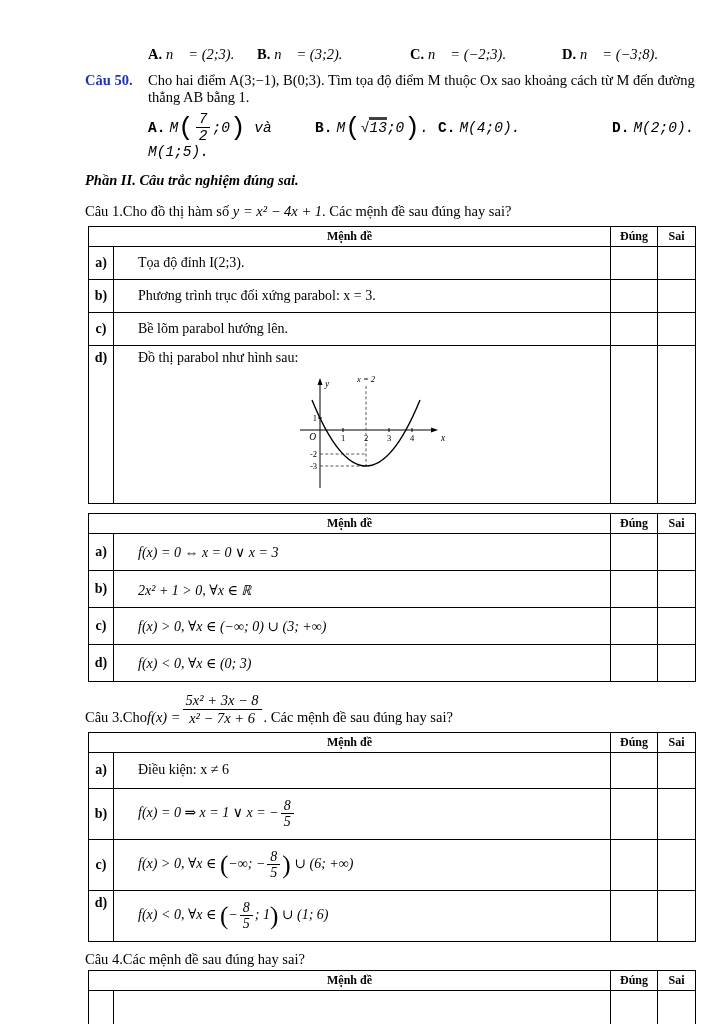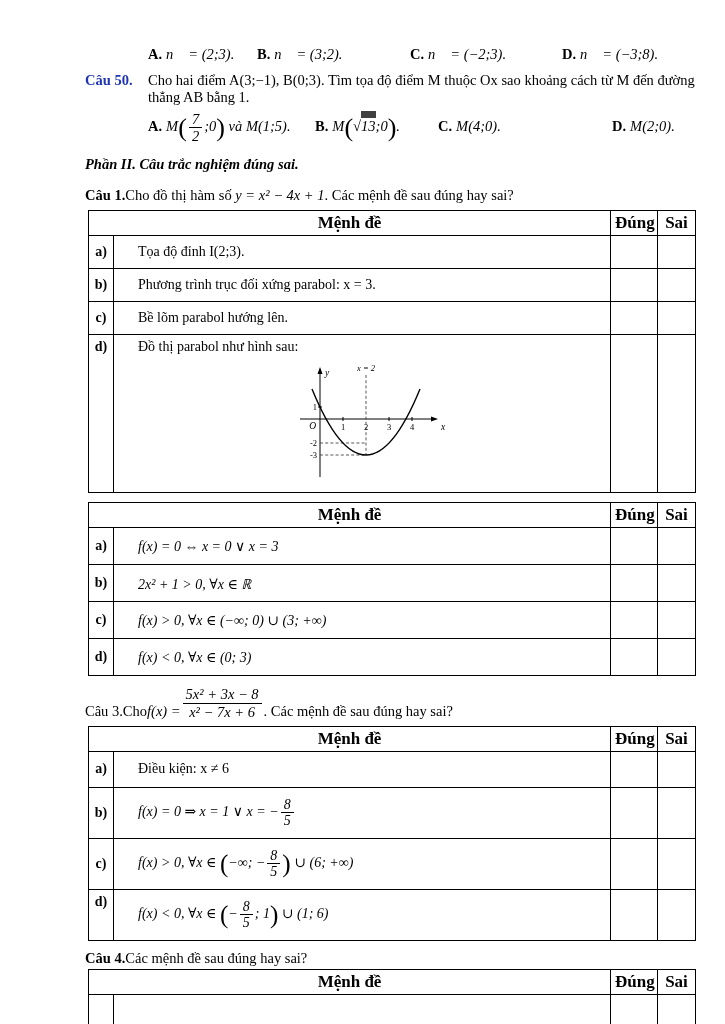--- a/index.html
+++ b/index.html
@@ -11,44 +11,44 @@
     font-size:14.5px; color:#000; padding:46px 50px 0 50px; position:relative;margin-left:35px;
   }
   .math { font-style:italic; }
   .opt-row { display:flex; align-items:baseline; margin-left:63px; }
   .row1 { margin-bottom:9px; }
   .ow1{width:109px}.ow2{width:153px}.ow3{width:152px}
   .pw1{width:167px}.pw2{width:123px}.pw3{width:174px}
   .olab { font-weight:bold; margin-right:4px; }
   .q50-head { display:flex; }
   .qnum { flex:0 0 63px; font-weight:bold; color:var(--accent); }
-  .q50-opts { margin:5px 0 11px 63px; }
+  .q50-opts { margin:5px 0 11px 63px;font-family:Liberation Mono, monospace; }
   .sec-title { font-weight:bold; margin:12px 0 14px 0;font-style:italic; }
   .q-intro { margin-bottom:6px; }
-  .q-intro .qlabel { font-weight:bold; }
+  .q-intro .qlabel { font-weight:normal; }
   .q3-intro { display:flex; align-items:flex-end; margin:10px 0 6px 0; }
   .qt { border-collapse:collapse; width:608px; table-layout:fixed; margin-left:3px; margin-bottom:9px; }
   .qt th,.qt td { border:1px solid #000; }
-  .qt th { font-size:17px; padding:2px 4px; text-align:center; font-weight:bold; }
+  .qt th { font-size:12px; padding:2px 4px; text-align:center; font-weight:bold; }
   .qt td { font-size:14px; }
   td.key { font-weight:bold; text-align:center; vertical-align:middle; }
   td.stmt { padding:3px 24px; vertical-align:middle; }
   tr.h33 td { height:33px; }
   tr.h37 td { height:37px; }
   tr.h36 td { height:36px; }
   tr.h50 td { height:51px; }
   tr.hend td { height:62px; }
   td.top { vertical-align:top; padding-top:4px; }
   .frac { display:inline-block; vertical-align:middle; text-align:center; font-style:italic; line-height:1.12; padding:0 2px; }
   .frac .fnum { display:block; padding:0 3px; }
   .frac .fden { display:block; border-top:1px solid #000; padding:0 3px; }
   .bp { font-size:1.8em; font-style:normal; font-weight:normal; vertical-align:middle; line-height:0.85; display:inline-block; }
   .sqrt { white-space:nowrap; }
   .sqrt .rad { font-style:normal; }
-  .sqrt .arg { border-top:7px solid #404040; font-style:italic; }
+  .sqrt .arg { border-top:3px solid #404040; font-style:italic; }
   .graph-wrap { margin:4px 0 2px 148px; width:172px; }
   svg text { font-family:"Liberation Serif","DejaVu Serif",serif; fill:#000; }
 </style>
 </head>
 <body>
 
 <div class="page">
 
   <div class="opt-row row1">
     <span class="ow1"><span class="olab">A.</span><span class="math">n⃗ = (2;3).</span></span>

